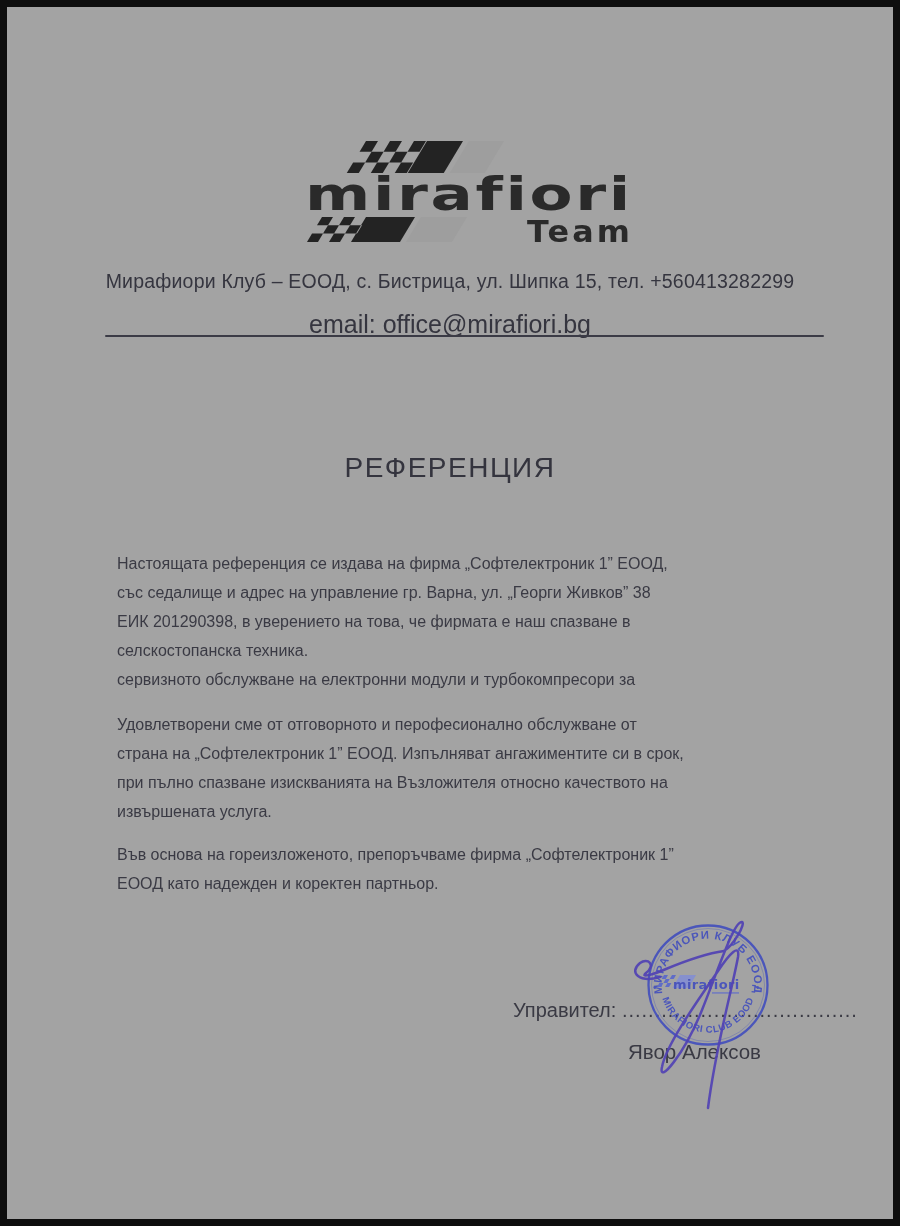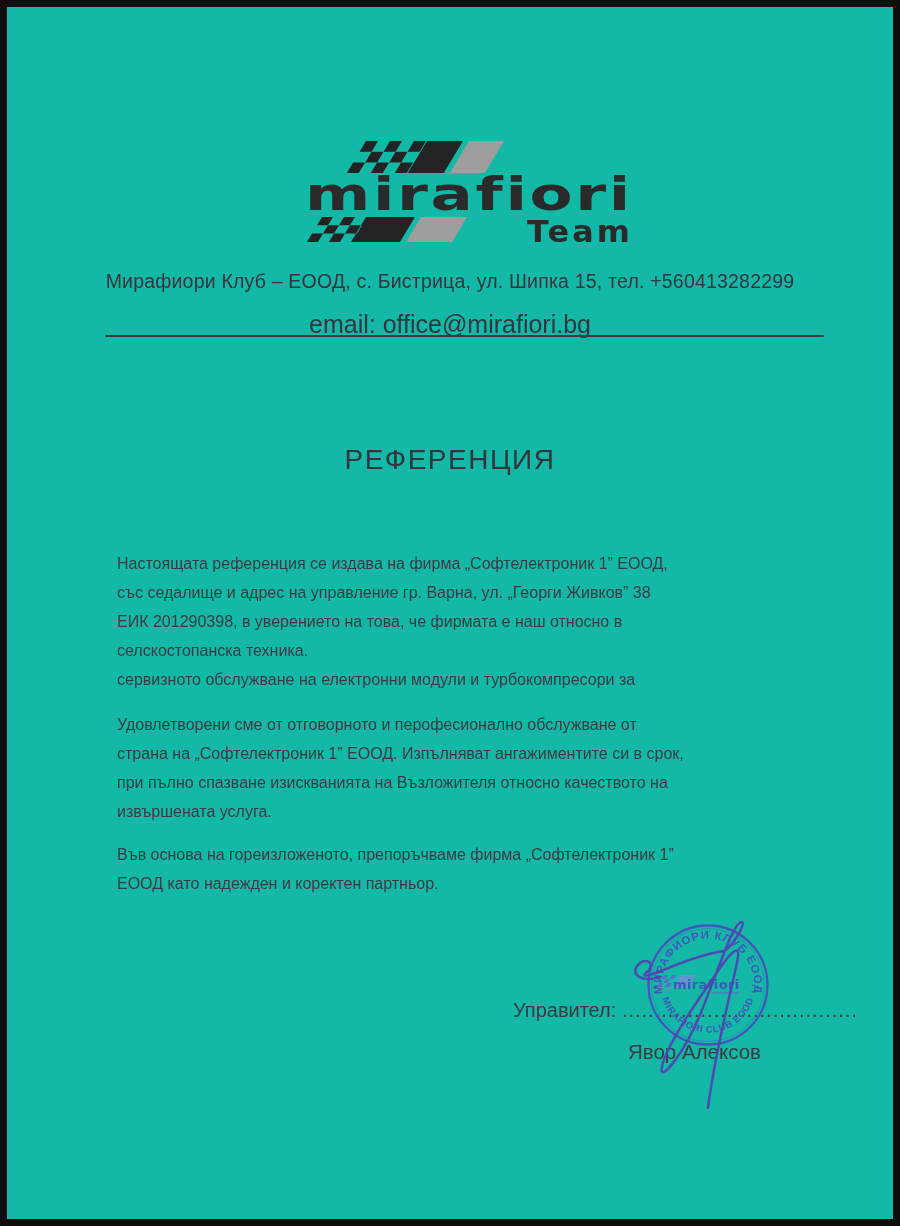--- a/index.html
+++ b/index.html
@@ -1,31 +1,31 @@
 <!DOCTYPE html>
 <html><head>
 <meta charset="utf-8">
 <style>
   html,body{margin:0;padding:0;background:#e8e8e8;}
   .page{
     position:relative;
     width:900px;height:1226px;
-    background:#14b8a6;
+    background:#a3a3a3;
     box-shadow: inset 0 0 0 7px #0e0e0e;
     overflow:hidden;
     font-family:"Liberation Sans", sans-serif;
     color:#3a3a44;
   }
   .abs{position:absolute;}
   .centered{left:7px;right:7px;text-align:center;}
   .logo-wrap{left:300px;top:131px;width:340px;height:136px;}
   .address-line{top:270px;font-size:19.5px;color:#35353f;letter-spacing:.2px;}
   .email-line{top:310px;font-size:25px;color:#35353f;}
   .rule{left:105px;top:335px;width:719px;height:2.4px;background:#3b3b46;border-radius:1px;}
-  .doc-title{top:444px;font-size:28px;font-weight:400;letter-spacing:1.5px;color:#34343e;margin:0;}
+  .doc-title{top:444px;font-size:28px;font-weight:400;letter-spacing:1.5px;color:#34343e;margin:8px;}
   .body-text{left:117px;top:549px;width:690px;font-size:16px;line-height:29px;}
   .body-text .para{margin:0 0 0 0;}
   .body-text .para + .para{margin-top:16px;}
   .body-text .para.p3{margin-top:14px;}
   .ln{display:block;white-space:nowrap;}
   .sign-line{left:513px;top:999px;font-size:20px;color:#3a3a44;white-space:nowrap;}
   .sign-dots{letter-spacing:1px;color:#3a3a44;}
   .sign-name{left:628px;top:1040px;font-size:20.5px;color:#3a3a44;}
   .stamp-svg{left:622px;top:899px;width:172px;height:172px;opacity:.92;}
   .signature-svg{left:600px;top:895px;width:225px;height:230px;}
@@ -80,21 +80,21 @@
   <div class="abs centered address-line">Мирафиори Клуб – ЕООД, с. Бистрица, ул. Шипка 15, тел. +560413282299</div>
   <div class="abs centered email-line">email: office@mirafiori.bg</div>
   <div class="abs rule"></div>
 
   <h1 class="abs centered doc-title">РЕФЕРЕНЦИЯ</h1>
 
   <div class="abs body-text">
     <div class="para">
       <span class="ln">Настоящата референция се издава на фирма „Софтелектроник 1” ЕООД,</span>
       <span class="ln">със седалище и адрес на управление гр. Варна, ул. „Георги Живков” 38</span>
-      <span class="ln">ЕИК 201290398, в уверението на това, че фирмата е наш относно в</span>
+      <span class="ln">ЕИК 201290398, в уверението на това, че фирмата е наш спазване в</span>
       <span class="ln">селскостопанска техника.</span>
       <span class="ln">сервизното обслужване на електронни модули и турбокомпресори за</span>
     </div>
     <div class="para">
       <span class="ln">Удовлетворени сме от отговорното и перофесионално обслужване от</span>
       <span class="ln">страна на „Софтелектроник 1” ЕООД. Изпълняват ангажиментите си в срок,</span>
       <span class="ln">при пълно спазване изискванията на Възложителя относно качеството на</span>
       <span class="ln">извършената услуга.</span>
     </div>
     <div class="para p3">

